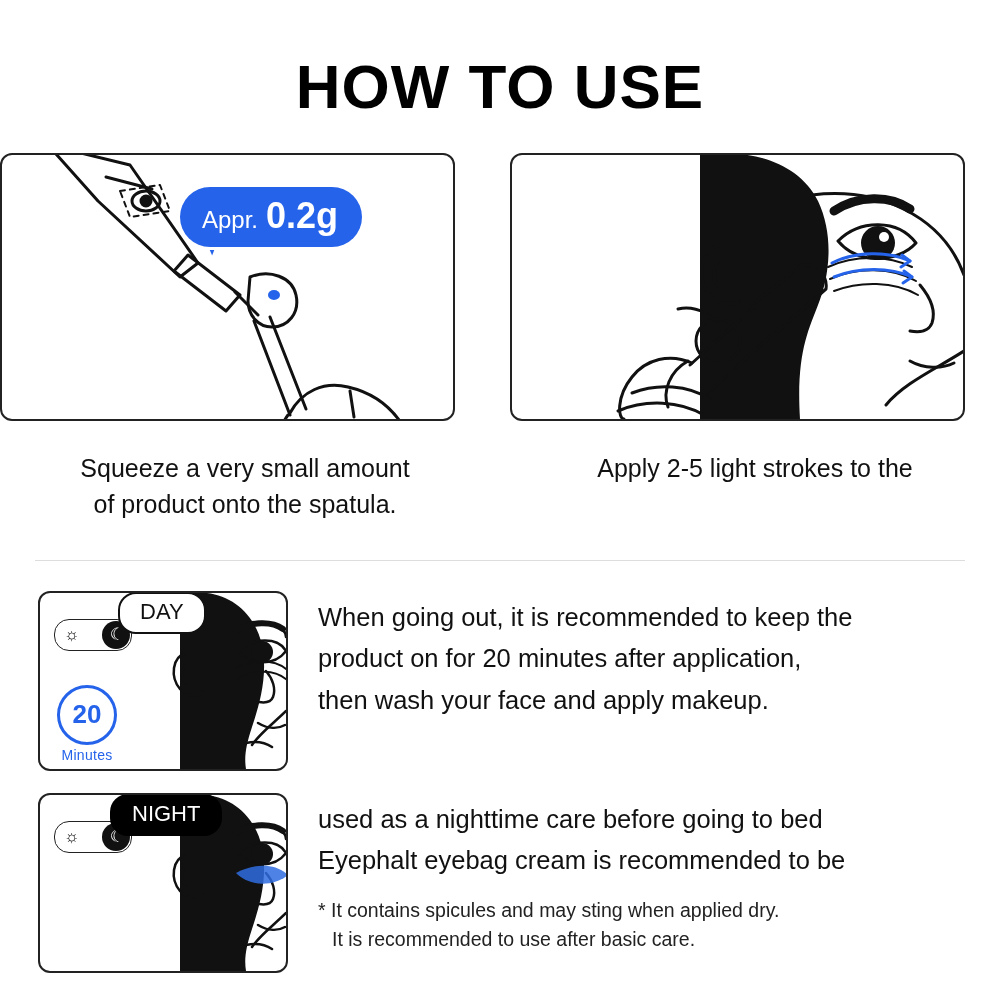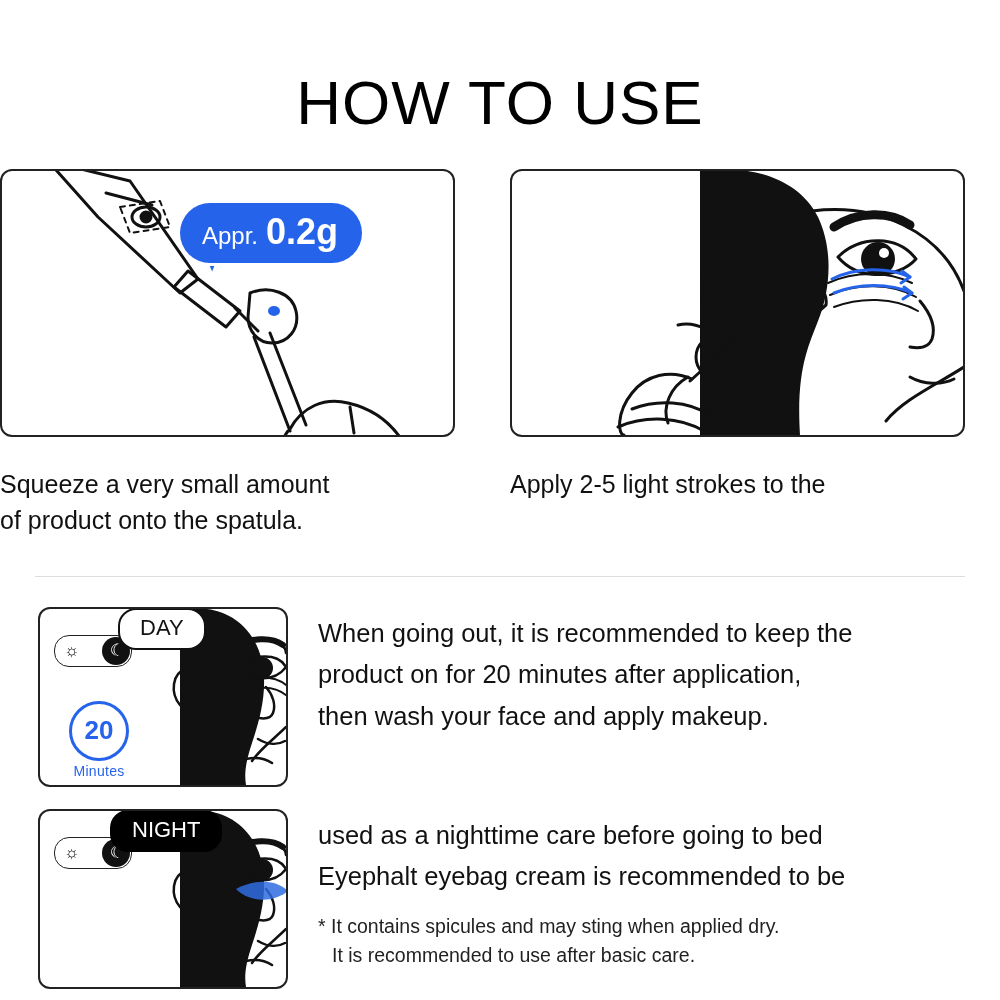--- a/index.html
+++ b/index.html
@@ -13,36 +13,37 @@
     font-family: "Liberation Sans", sans-serif;
     color: #111111;
     position: relative;
     overflow: hidden;
   }
 
   
   .title {
     text-align: center;
     font-size: 62px;
-    font-weight: normal;
+    font-weight: bold;
     letter-spacing: 1px;
     line-height: 1;
-    padding-top: 72px;
+    padding-top: 56px;
     color: #000000;
   }
 
   
   .top-row {
     display: flex;
     justify-content: center;
     gap: 20px;
     margin-top: 35px;
   }
   .panel-col {
     width: 497px;
+    text-align: center;
   }
   .panel {
     width: 455px;
     height: 268px;
     border: 2px solid #222;
     border-radius: 12px;
     box-sizing: border-box;
     position: relative;
     overflow: hidden;
     background: #fff;
@@ -176,21 +177,21 @@
     position: absolute;
     right: 6px; top: 3px;
     font-size: 17px;
     line-height: 24px;
     color: #fff;
   }
 
   
   .minutes-badge {
     position: absolute;
-    left: 28px;
+    left: 16px;
     top: 92px;
     width: 62px;
     text-align: center;
     z-index: 5;
   }
   .minutes-badge .circle {
     width: 54px; height: 54px;
     border: 3px solid #2563eb;
     border-radius: 50%;
     margin: 0 auto;

